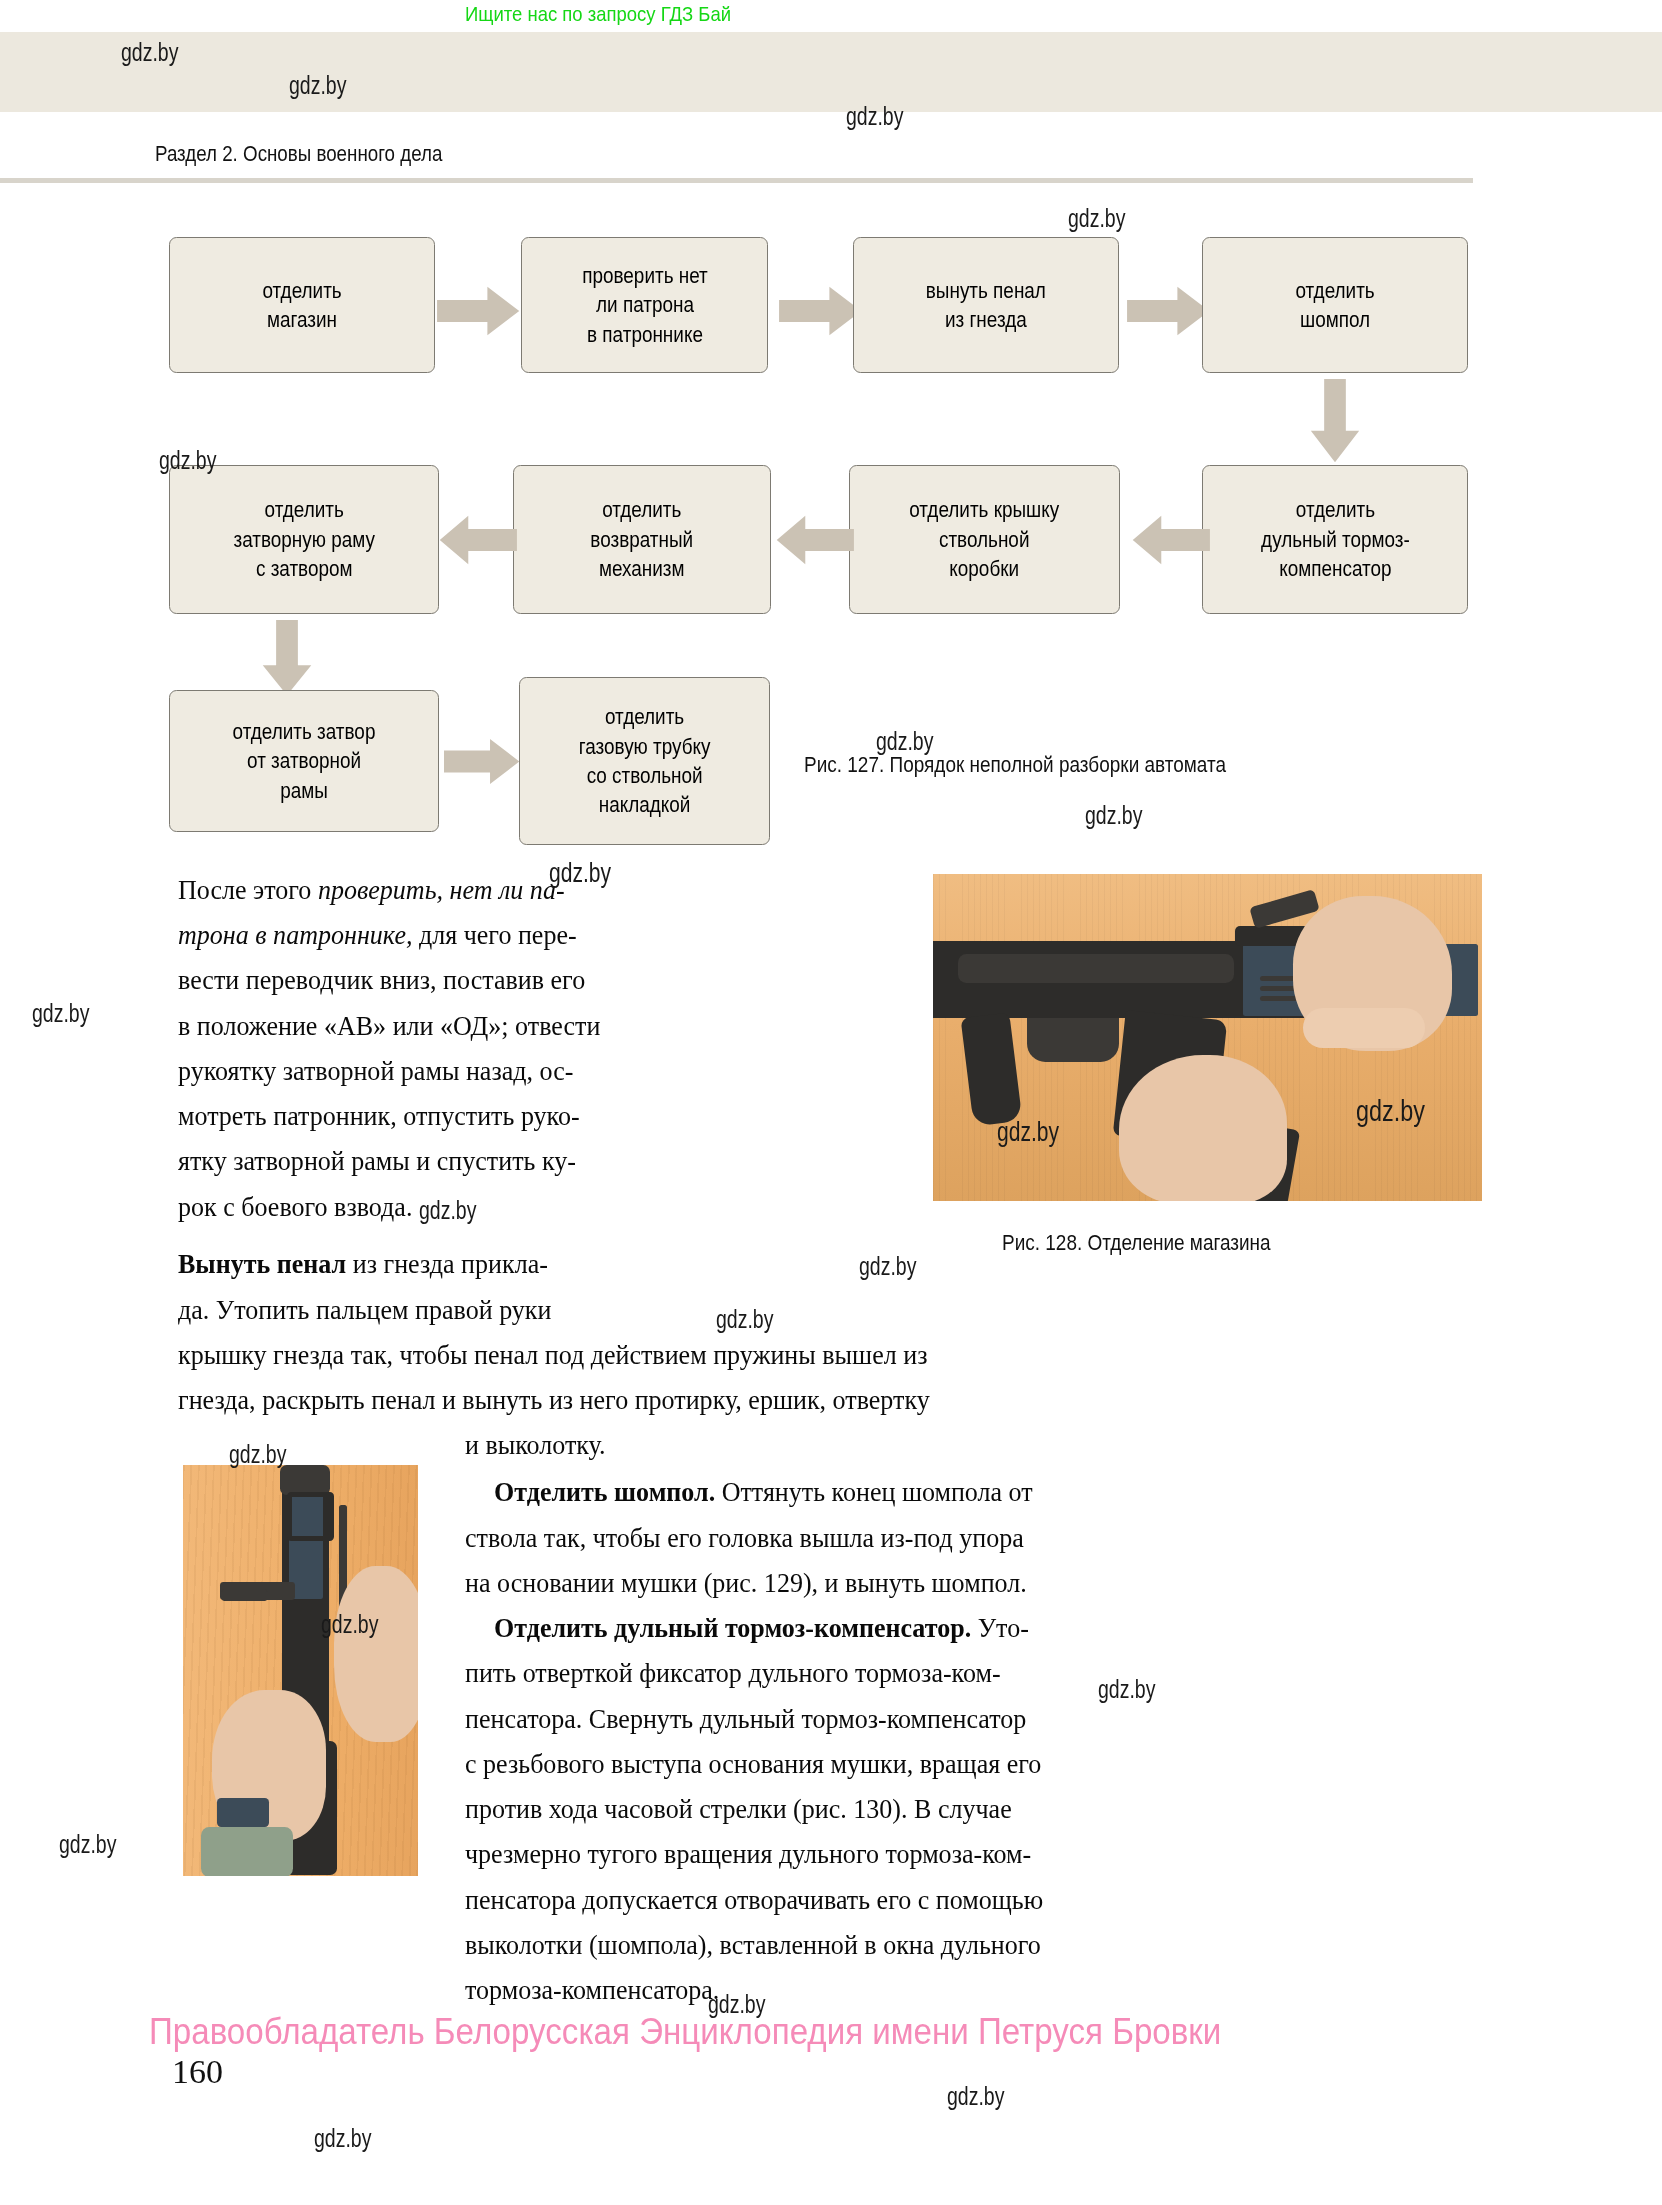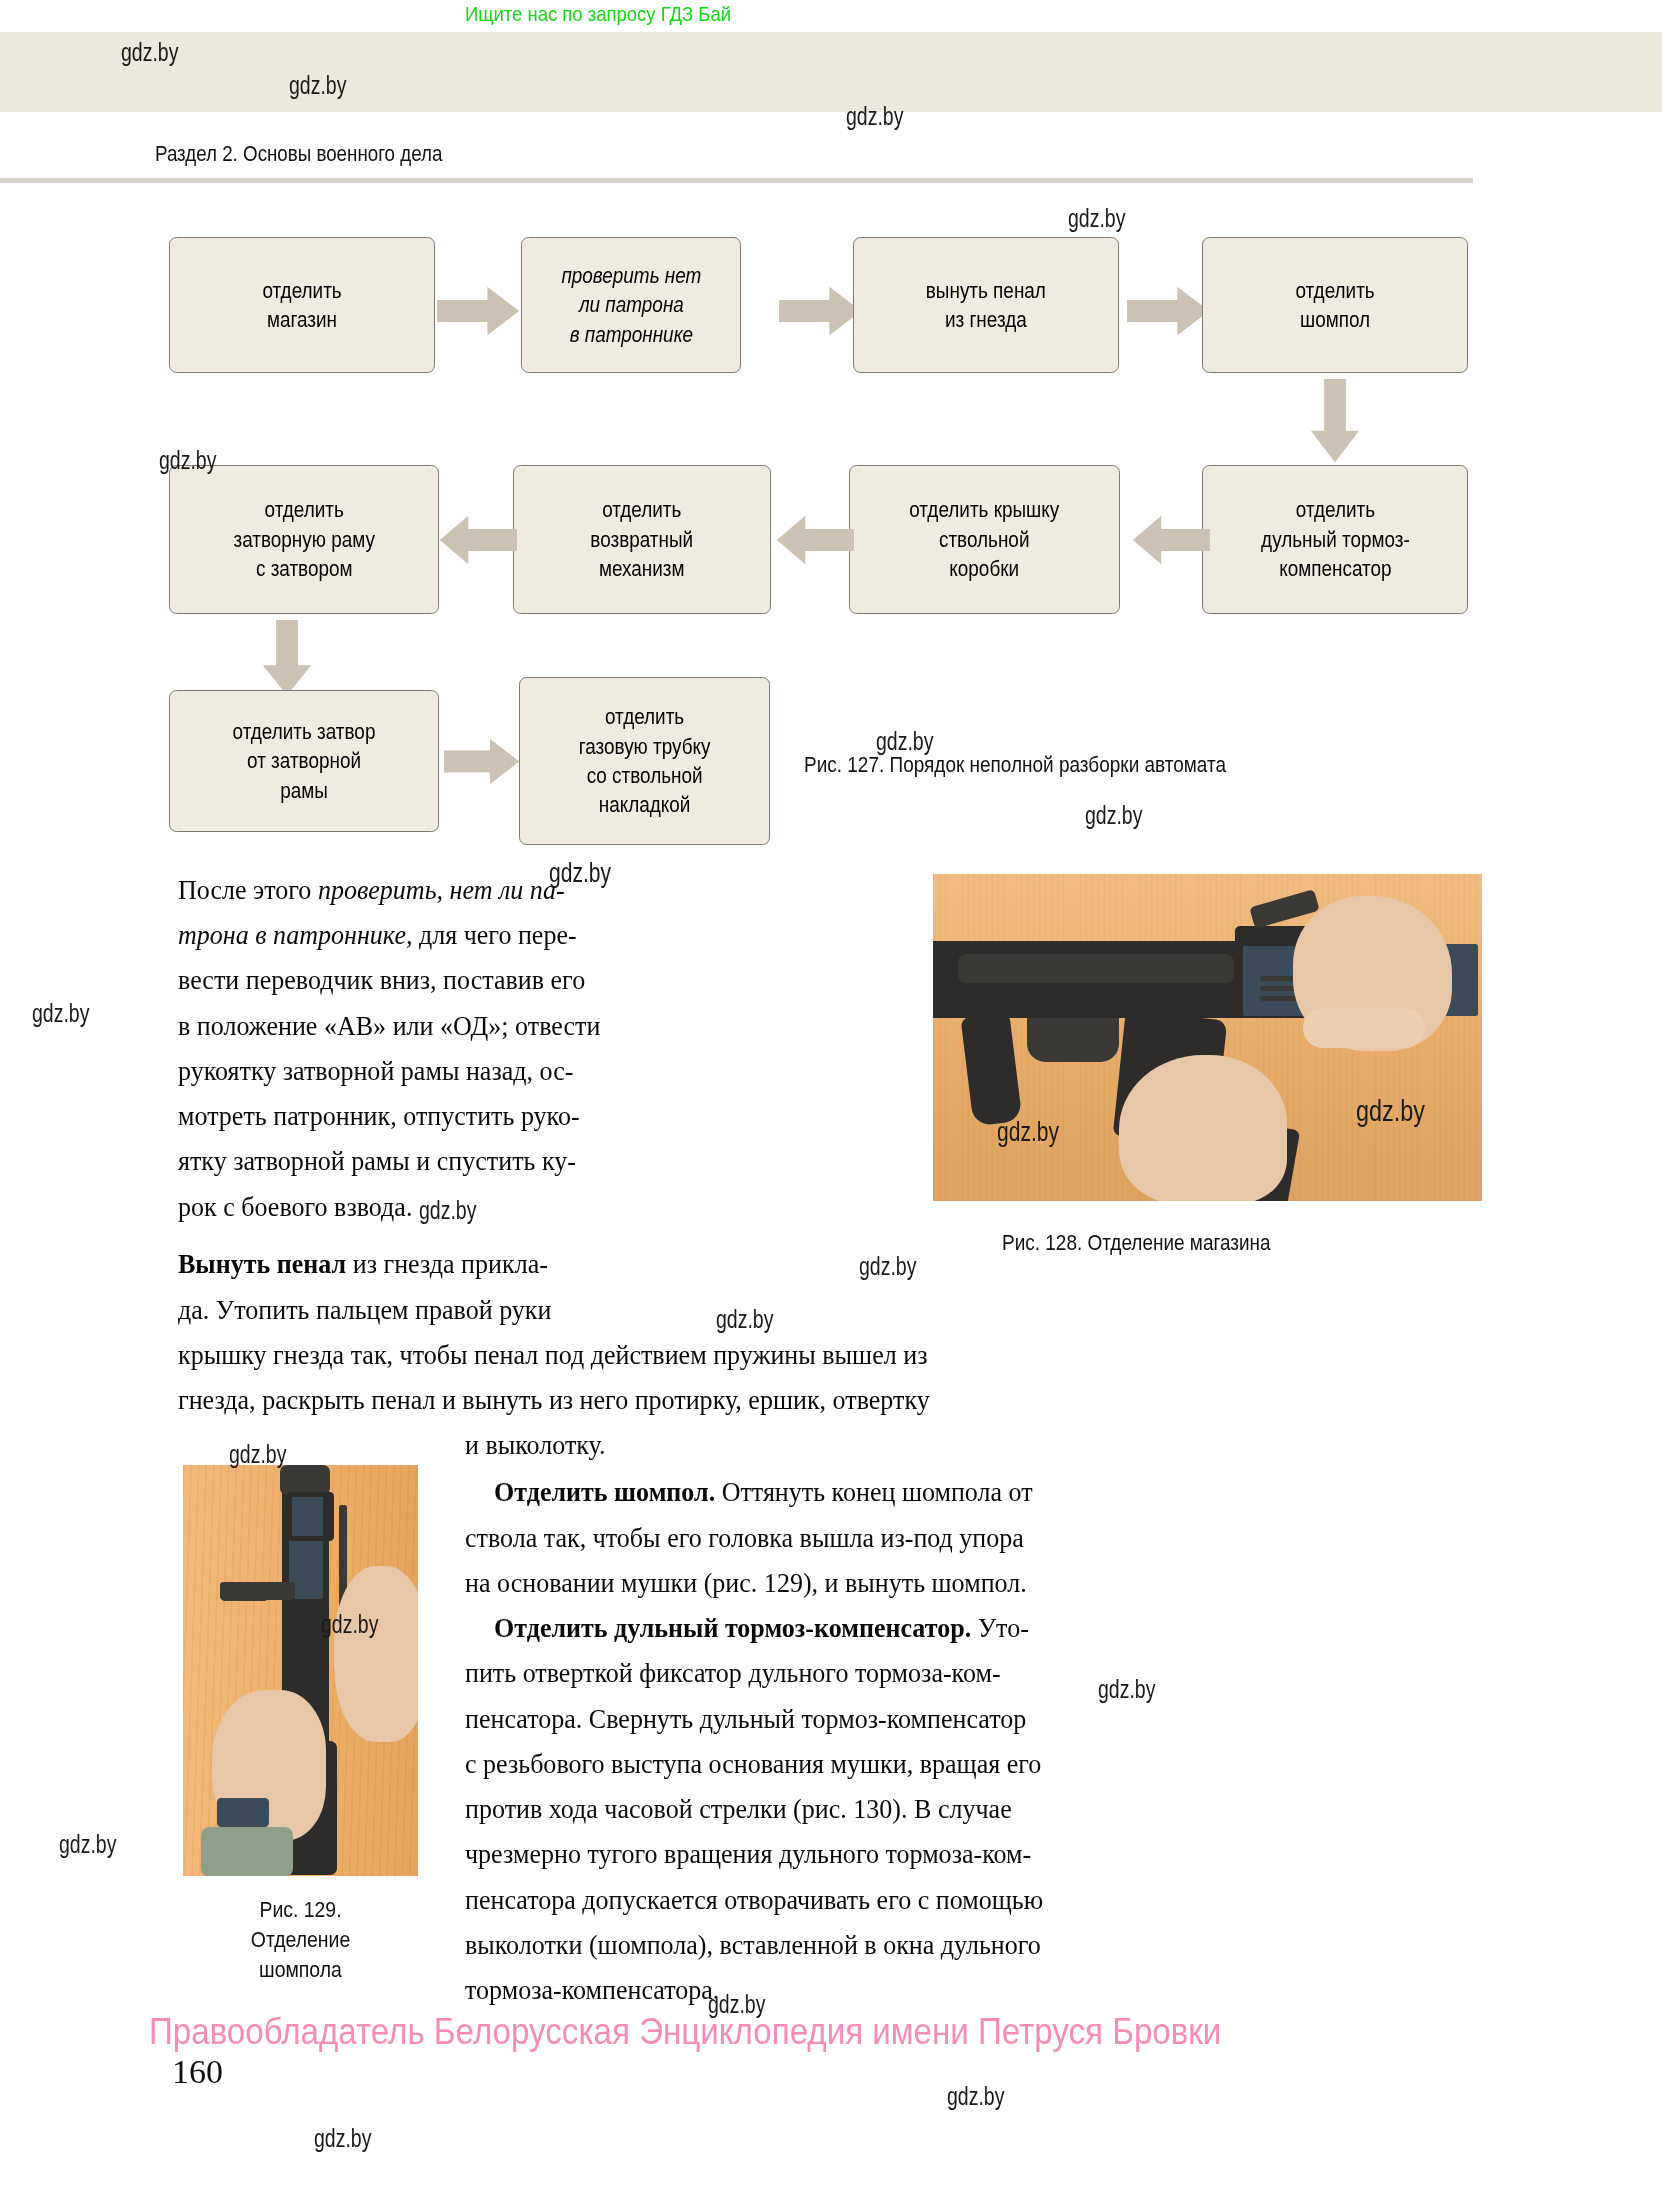--- a/index.html
+++ b/index.html
@@ -159,21 +159,21 @@
     <div class="fc-box" style="left:169px;top:237px;width:266px;height:136px;">
       <div>
           <span>отделить</span>
            <span>магазин</span>
         </div>
     </div>
     <svg class="arrow-r" style="left:437px;top:285px;" width="84" height="52" viewBox="0 0 100 62">
       <path d="M0,18 L60,18 L60,2 L98,31 L60,60 L60,44 L0,44 Z" fill="#cbc2b4"></path>
     </svg>
 
-    <div class="fc-box" style="left:521px;top:237px;width:220px;height:136px;font-style:italic;">
+    <div class="fc-box" style="left:521px;top:237px;width:247px;height:136px;">
       <div>
           <span>проверить нет</span>
            <span>ли патрона</span>
            <span>в патроннике</span>
         </div>
     </div>
     <svg class="arrow-r" style="left:779px;top:285px;" width="84" height="52" viewBox="0 0 100 62">
       <path d="M0,18 L60,18 L60,2 L98,31 L60,60 L60,44 L0,44 Z" fill="#cbc2b4"></path>
     </svg>
 
@@ -309,25 +309,20 @@
     <div class="rifle-d" style="left:156px;top:40px;width:7.5px;height:159px;"></div>
 
     <div class="rifle" style="left:94px;top:276px;width:60px;height:134px;border-radius:6.7px;"></div>
 
     <div class="hand" style="left:151px;top:101px;width:94px;height:176px;border-radius:44% 44% 40% 44%;"></div>
     <div class="hand" style="left:28.5px;top:225px;width:114px;height:151px;border-radius:46% 40% 36% 44%;"></div>
 
     <div class="steel" style="left:34px;top:333px;width:52px;height:28.5px;border-radius:4.2px;"></div>
 
     <div style="position:absolute;left:18.4px;top:362px;width:92px;height:50px;background:#8fa08a;border-radius:8.4px;"></div>
-  </div>
-  <div class="cap-c" style="left:183px;top:1895px;width:235px;">
-    <span>Рис. 129.</span>
-    <span>Отделение</span>
-    <span>шомпола</span>
   </div>
 
   <div>
 
     <div class="bt" style="left:178px;top:874px;">
       <span>После этого </span><i>проверить,  нет  ли  па-</i>
     </div>
     <div class="bt" style="left:178px;top:919px;">
       <i>трона  в  патроннике,</i><span> для чего пере-</span>
     </div>

